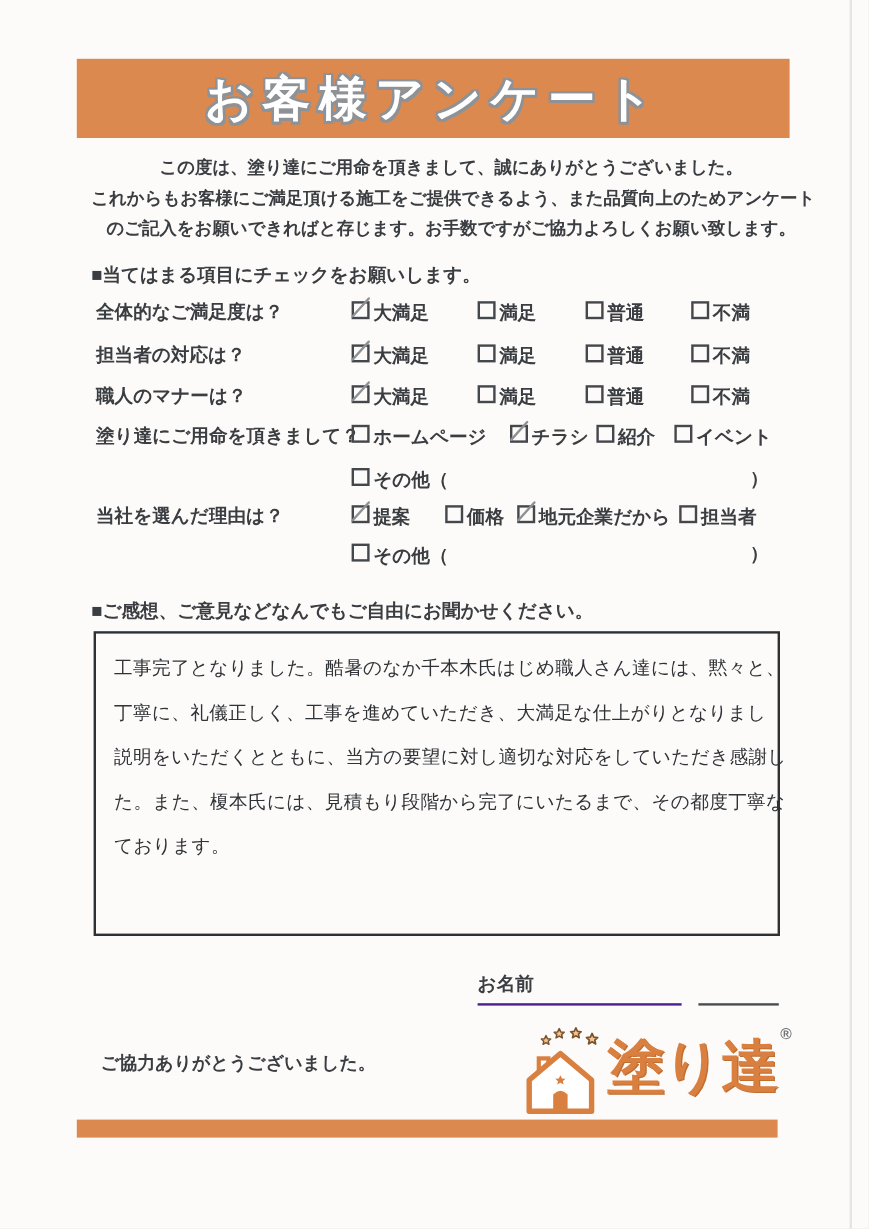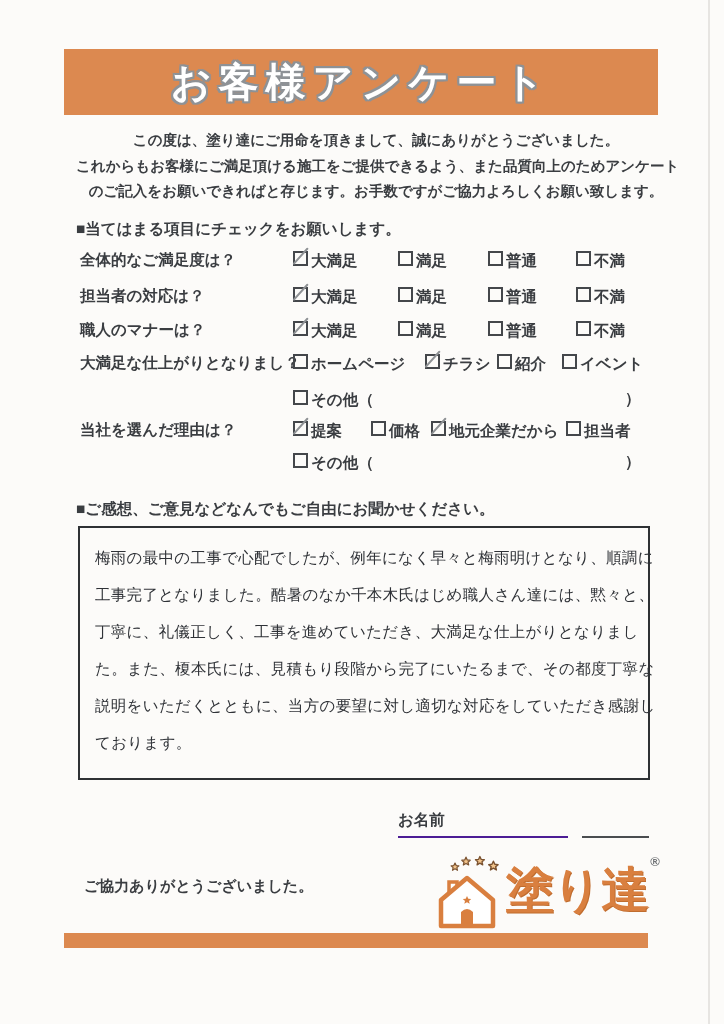--- a/index.html
+++ b/index.html
@@ -144,21 +144,21 @@
         <span class="cb"></span>
         <span>普通</span>
       </span>
     <span class="opt c4">
         <span class="cb"></span>
         <span>不満</span>
       </span>
   </div>
 
   <div class="q-row" style="top:353px">
-    <span class="q-label">大満足な仕上がりとなりまし？</span>
+    <span class="q-label">塗り達にご用命を頂きまして？</span>
     <span class="opt r4a">
         <span class="cb"></span>
         <span>ホームページ</span>
       </span>
     <span class="opt r4b">
         <span class="cb checked"></span>
         <span>チラシ</span>
       </span>
     <span class="opt r4c">
         <span class="cb"></span>
@@ -199,25 +199,24 @@
   <div class="q-row" style="top:452px">
     <span class="opt oth">
         <span class="cb"></span>
         <span>その他（</span>
       </span>
     <span class="opt oth-close">）</span>
   </div>
 
   <div class="sec-header" style="top:499px">■ご感想、ご意見などなんでもご自由にお聞かせください。</div>
   <div class="fb-box">
-    <div class="fb-line">梅雨の最中の工事で心配でしたが、例年になく早々と梅雨明けとなり、順調に</div>
     <div class="fb-line">工事完了となりました。酷暑のなか千本木氏はじめ職人さん達には、黙々と、</div>
     <div class="fb-line">丁寧に、礼儀正しく、工事を進めていただき、大満足な仕上がりとなりまし</div>
+    <div class="fb-line">説明をいただくとともに、当方の要望に対し適切な対応をしていただき感謝し</div>
     <div class="fb-line">た。また、榎本氏には、見積もり段階から完了にいたるまで、その都度丁寧な</div>
-    <div class="fb-line">説明をいただくとともに、当方の要望に対し適切な対応をしていただき感謝し</div>
     <div class="fb-line">ております。</div>
   </div>
 
   <div class="name-field">
     <span>お名前</span>
   </div>
   <div class="name-line2"></div>
 
   <div class="thanks">ご協力ありがとうございました。</div>
 

